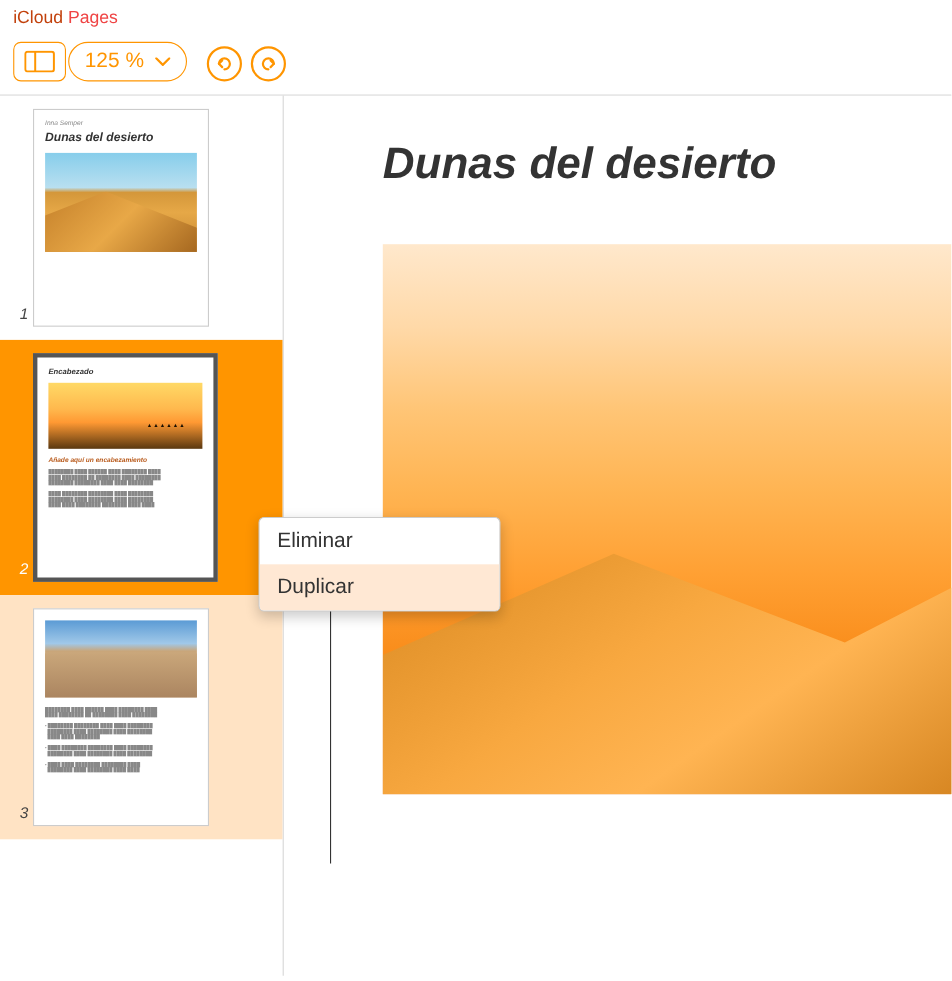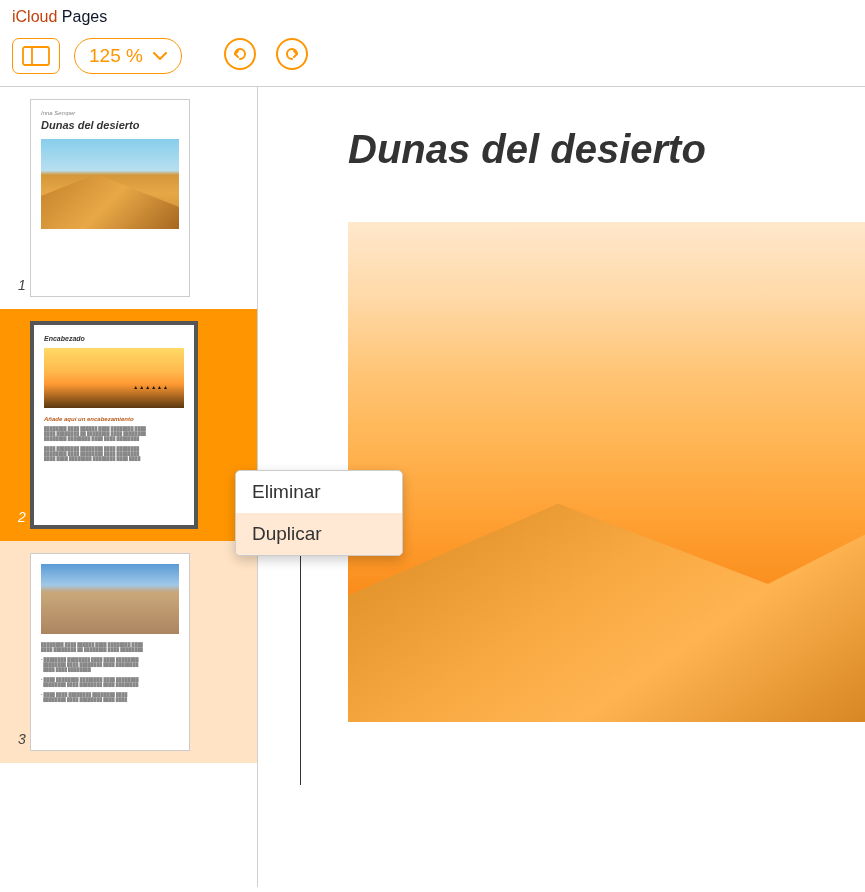--- a/index.html
+++ b/index.html
@@ -21,27 +21,27 @@
       padding: 8px 12px 4px 12px;
       font-size: 16px;
       font-weight: 400;
     }
     
     .app-title-icloud {
       color: #c2410c;
     }
     
     .app-title-pages {
-      color: #0f172a;
+      color: #ef4444;
     }
     
     .toolbar {
       display: flex;
-      align-items: flex-start;
-      gap: 14px;
+      align-items: flex-end;
+      gap: 2px;
       padding: 8px 12px 12px 12px;
       border-bottom: 1px solid #d0d0d0;
     }
     
     .view-mode-btn {
       width: 48px;
       height: 36px;
       border: 1.5px solid #ff9500;
       border-radius: 7px;
       background: transparent;
@@ -262,21 +262,21 @@
         #f8a840 40%, 
         #ffb452 60%,
         #cc7a15 100%);
       clip-path: polygon(0 100%, 0 45%, 35% 5%, 70% 40%, 100% 0%, 100% 100%);
     }
     
     .context-menu {
       position: absolute;
       left: 235px;
       top: 470px;
-      width: 168px;
+      width: 220px;
       background: #ffffff;
       border: 1px solid #ccc;
       border-radius: 5px;
       box-shadow: 0 4px 12px rgba(0,0,0,0.2);
       z-index: 100;
       overflow: hidden;
     }
     
     .context-menu-item {
       padding: 10px 16px;

